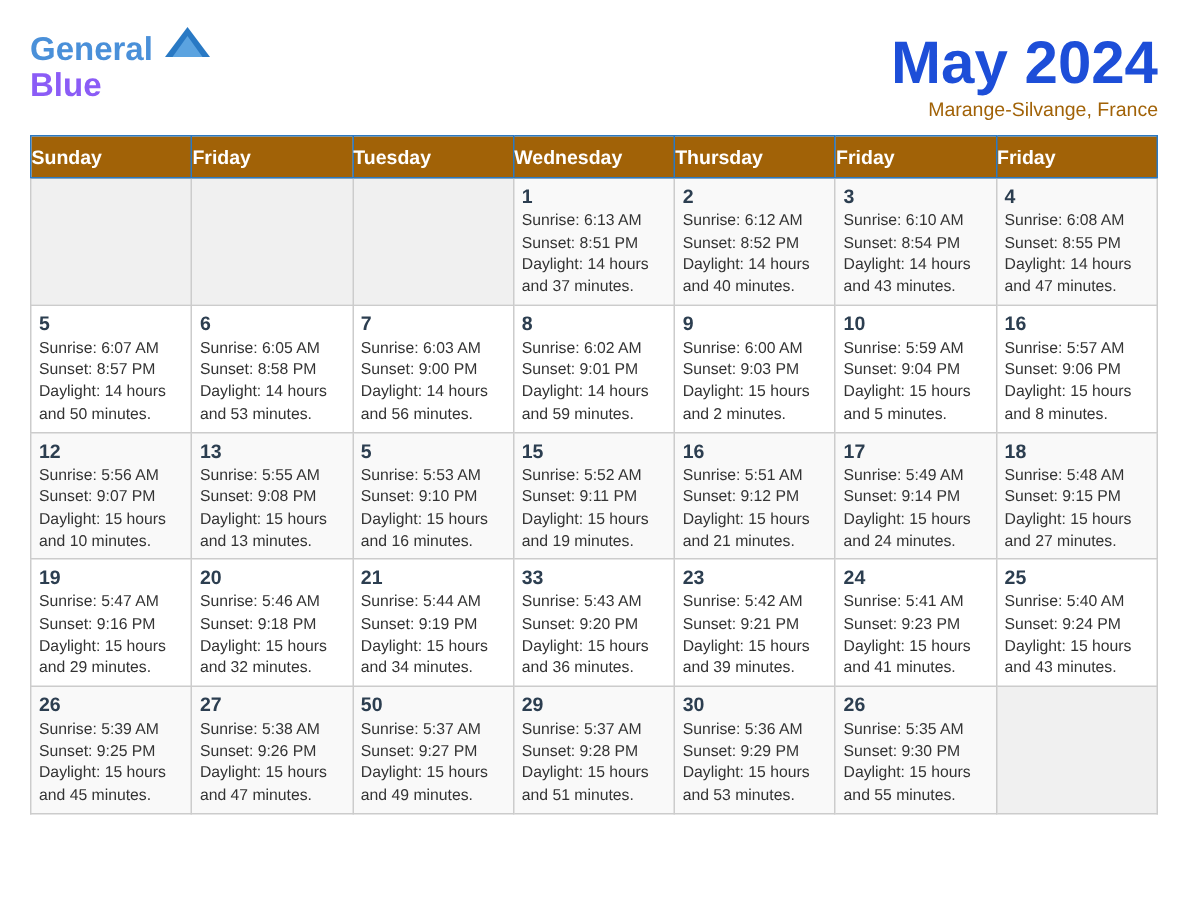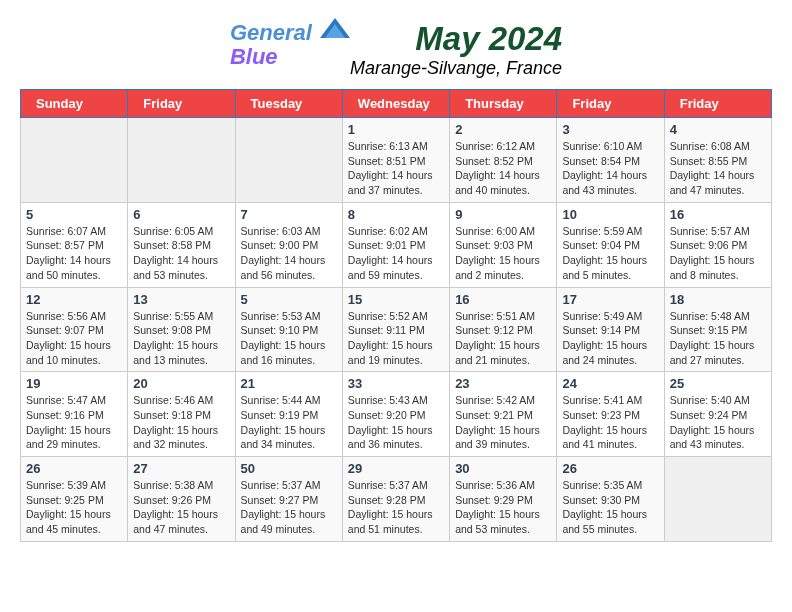--- a/index.html
+++ b/index.html
@@ -5,24 +5,23 @@
     * { box-sizing: border-box; margin: 0; padding: 0; }
     body {
       font-family: Arial, sans-serif;
       background: #fff;
       width: 792px;
       min-height: 612px;
       padding: 20px;
     }
     .header {
       display: flex;
-      justify-content: center;
+      justify-content: space-between;
       align-items: flex-start;
       margin-bottom: 10px;
-      font-style: italic;
     }
     .logo {
       display: flex;
       align-items: center;
     }
     .logo-text {
       font-size: 22px;
       font-weight: bold;
       color: #2c3e50;
       line-height: 1.1;
@@ -33,38 +32,38 @@
     .logo-icon {
       width: 30px;
       height: 24px;
       margin-left: 2px;
       margin-top: -4px;
     }
     .title-block {
       text-align: right;
     }
     .month-title {
-      font-size: 33px;
-      font-weight: bold;
-      color: #14532d;
+      font-size: 40px;
+      font-weight: bold;
+      color: #1d4ed8;
     }
     .location-title {
-      font-size: 18px;
-      color: #000000;
+      font-size: 13px;
+      color: #a16207;
     }
     table {
       width: 100%;
       border-collapse: collapse;
       font-size: 11px;
     }
     thead tr th {
-      background-color: #ef4444;
+      background-color: #a16207;
       color: #fff;
       text-align: left;
-      padding: 6px 15px;
+      padding: 6px 0;
       font-size: 13px;
       font-weight: bold;
       border: 1px solid #2979c4;
     }
     tbody tr td {
       border: 1px solid #ccc;
       vertical-align: top;
       padding: 4px 5px;
       width: calc(100% / 7);
       min-height: 80px;

